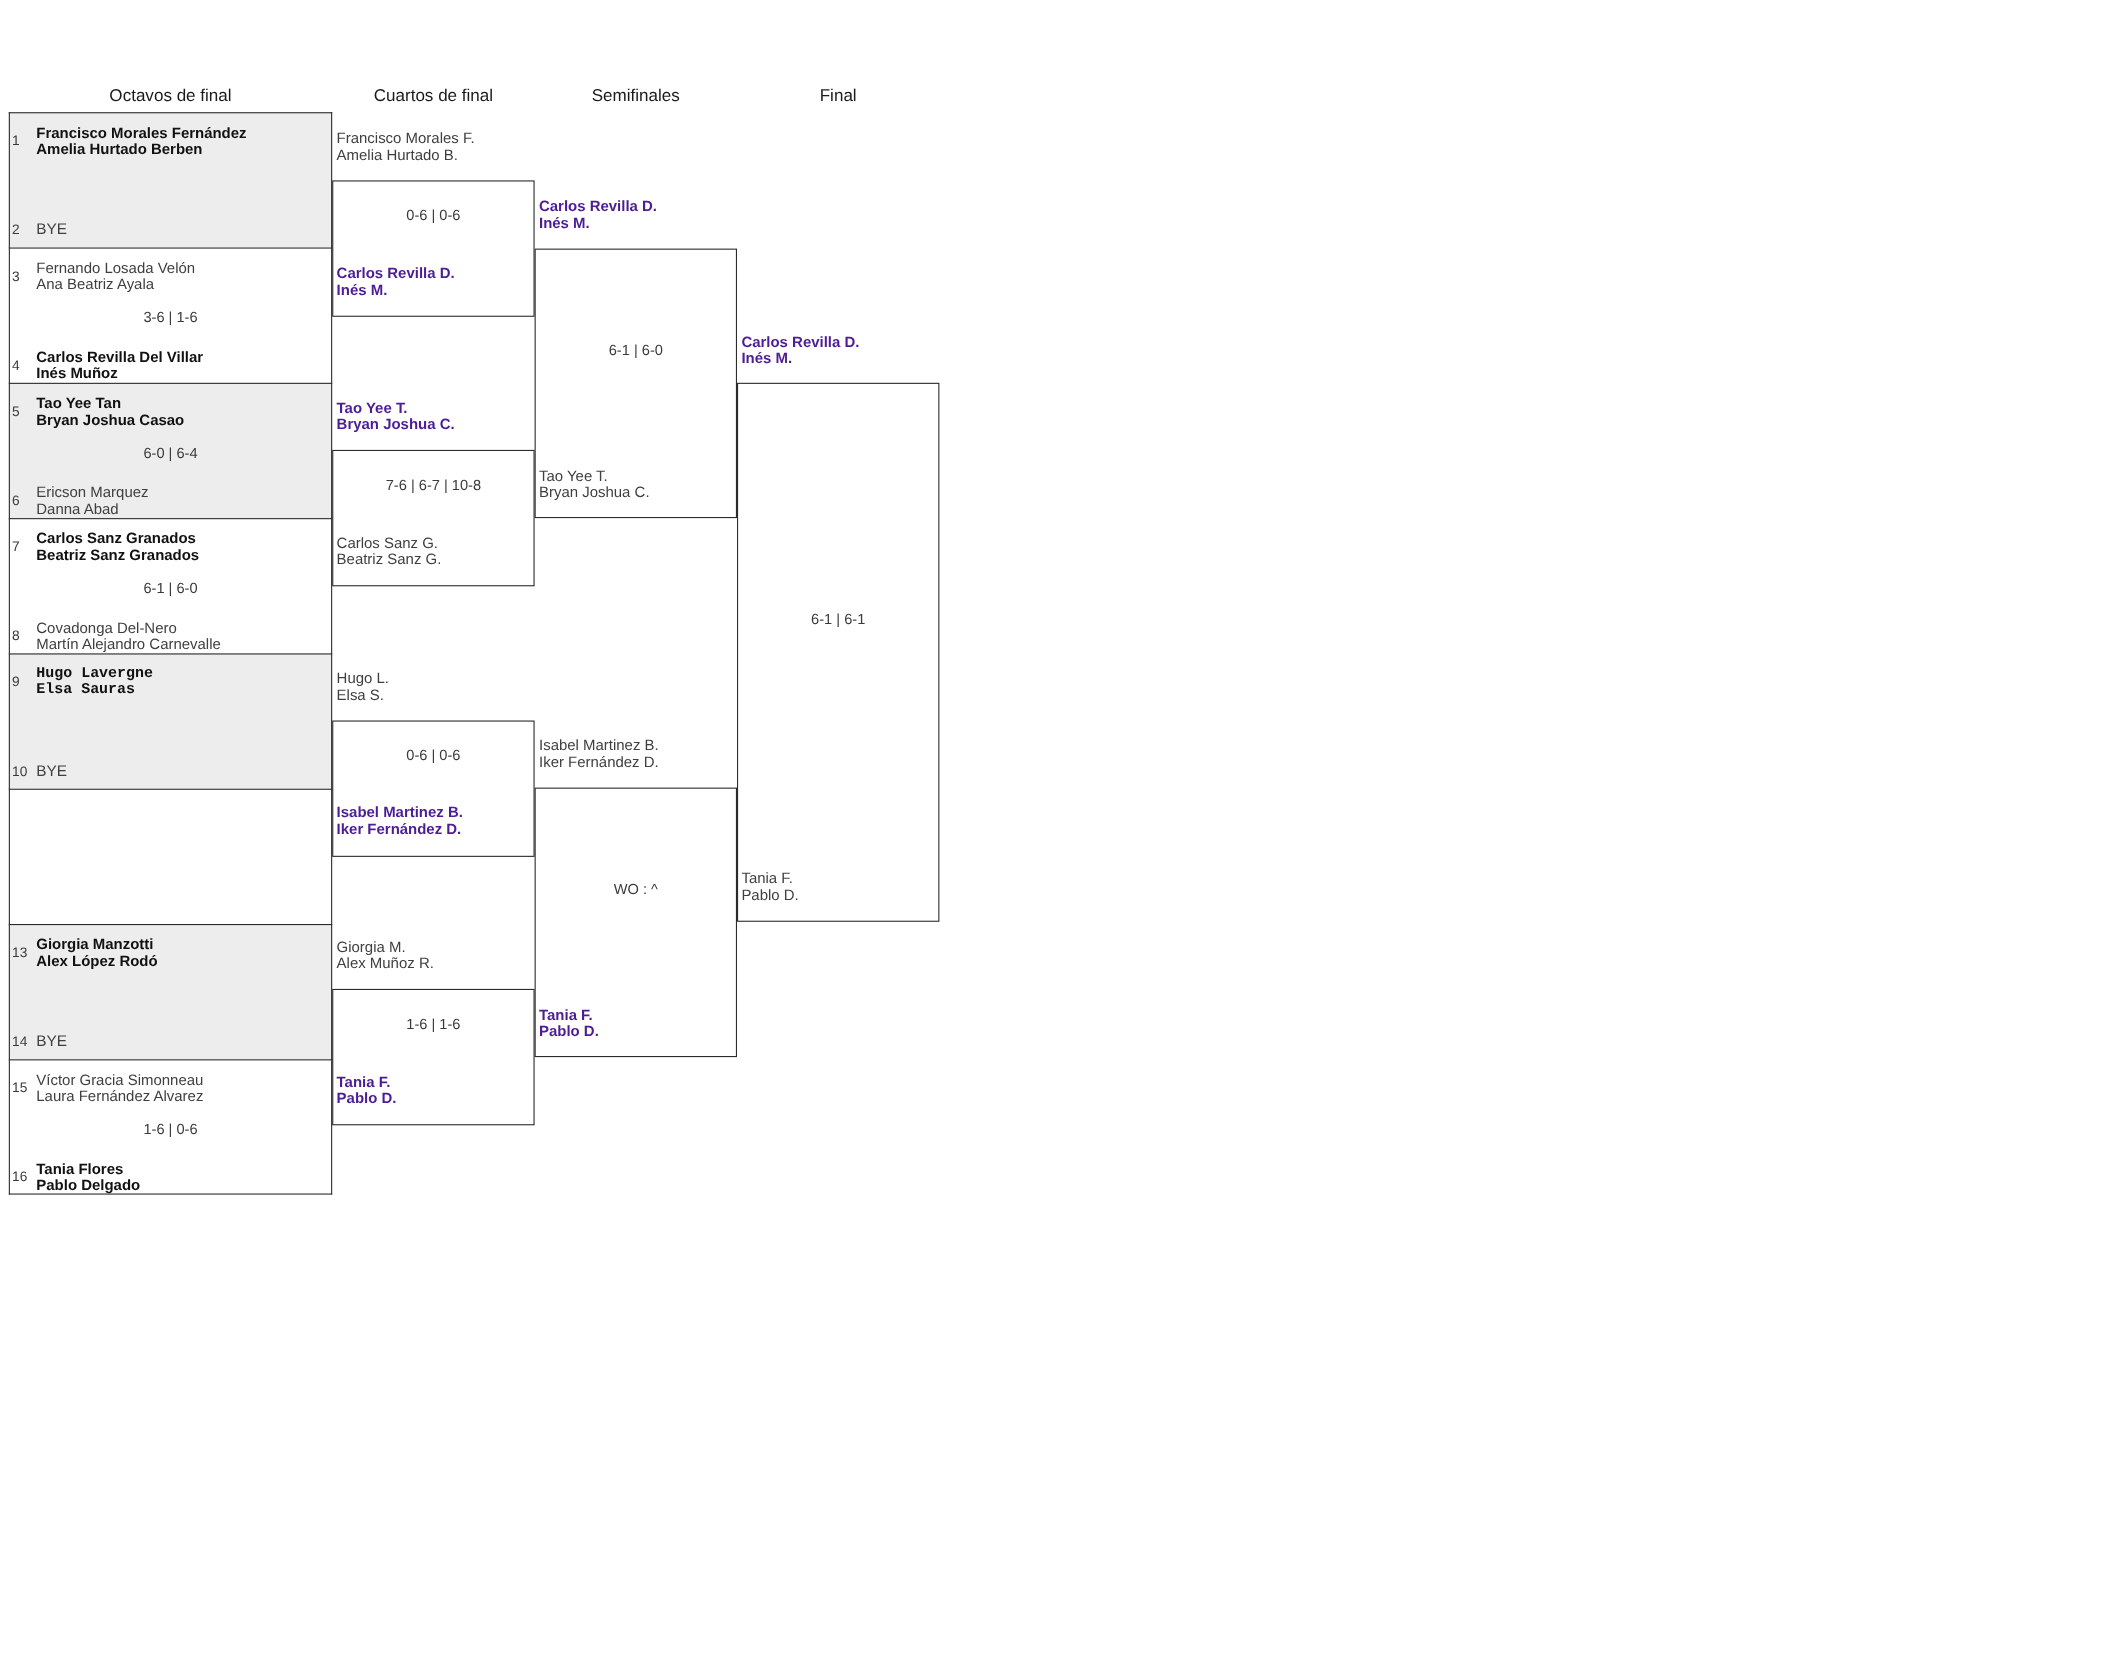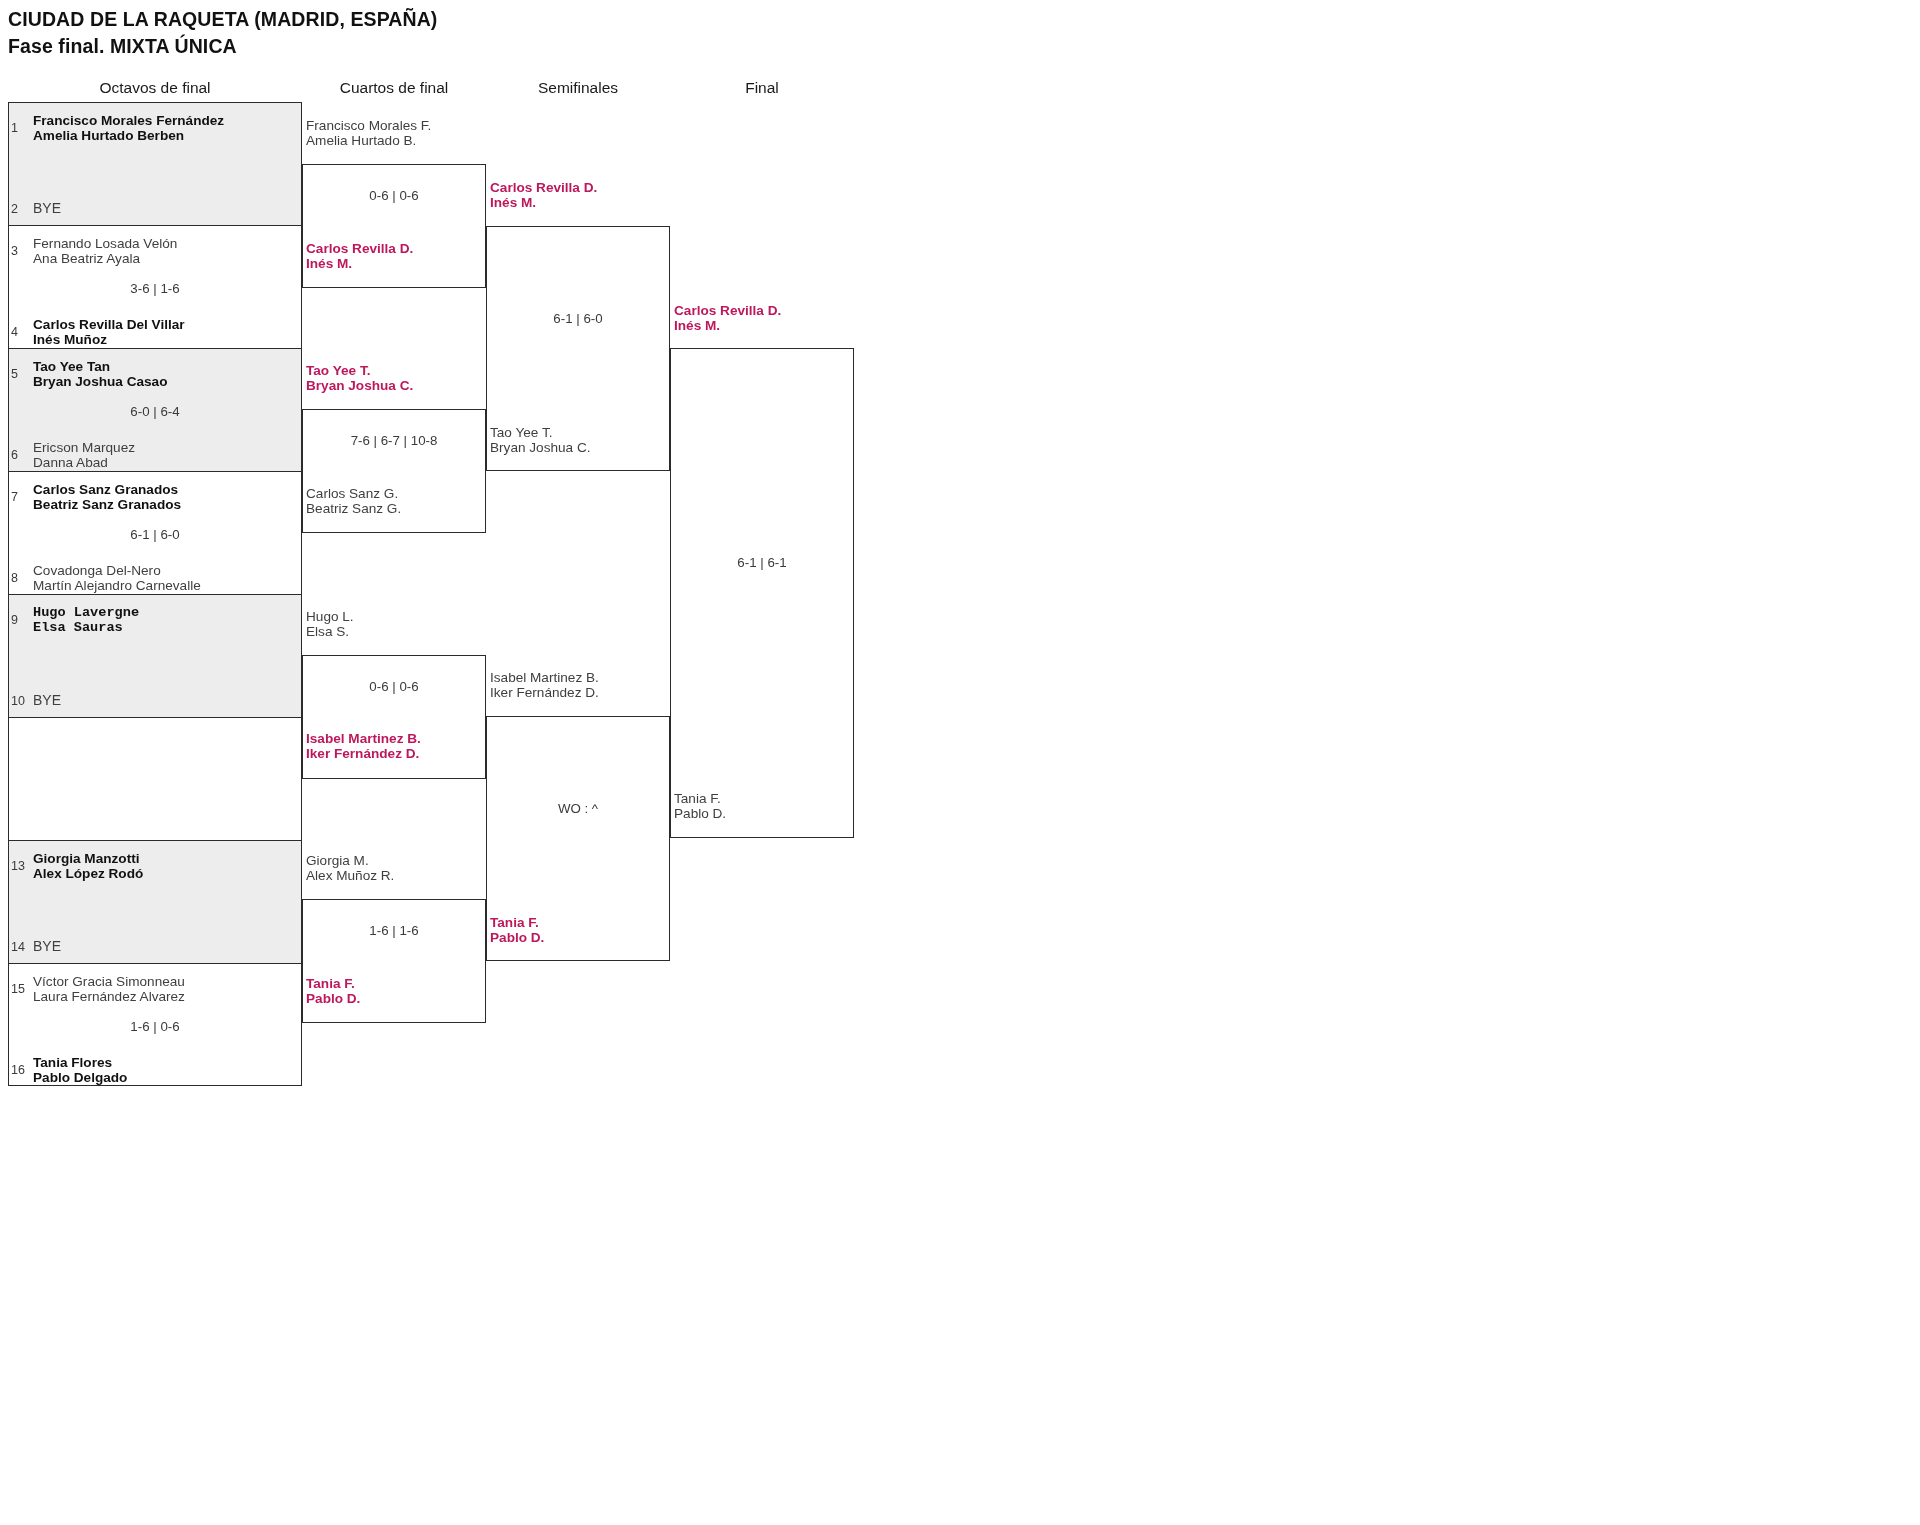--- a/index.html
+++ b/index.html
@@ -70,32 +70,28 @@
     background: transparent;
   }
   .conn-score {
     position: absolute; text-align: center;
     font-size: 13.3px; color: #3a3a3a; line-height: 16px;
   }
   .adv {
     position: absolute; font-size: 13.6px; line-height: 15.4px;
     color: #3f3f3f; white-space: nowrap;
   }
-  .adv.win { font-weight: 700; color: #be185d; }
+  .adv.win { font-weight: 700; color: #4c1d95; }
   .adv .ln { display: block; white-space: nowrap; }
 </style>
 </head>
 <body>
 
 <div id="root">
 
-  <div class="title-block">
-    <div class="title-line">CIUDAD DE LA RAQUETA (MADRID, ESPAÑA)</div>
-    <div class="title-line">Fase final. MIXTA ÚNICA</div>
-  </div>
 
 
   <div class="round-head" style="left:8px;   top:78px; width:294px;">Octavos de final</div>
   <div class="round-head" style="left:302px; top:78px; width:184px;">Cuartos de final</div>
   <div class="round-head" style="left:486px; top:78px; width:184px;">Semifinales</div>
   <div class="round-head" style="left:670px; top:78px; width:184px;">Final</div>
 
   <div class="r1-match shaded" style="top:102px; height:123px;">
     <div class="seed" style="top:19px;">1</div>
     <div class="team win" style="top:11px;">

